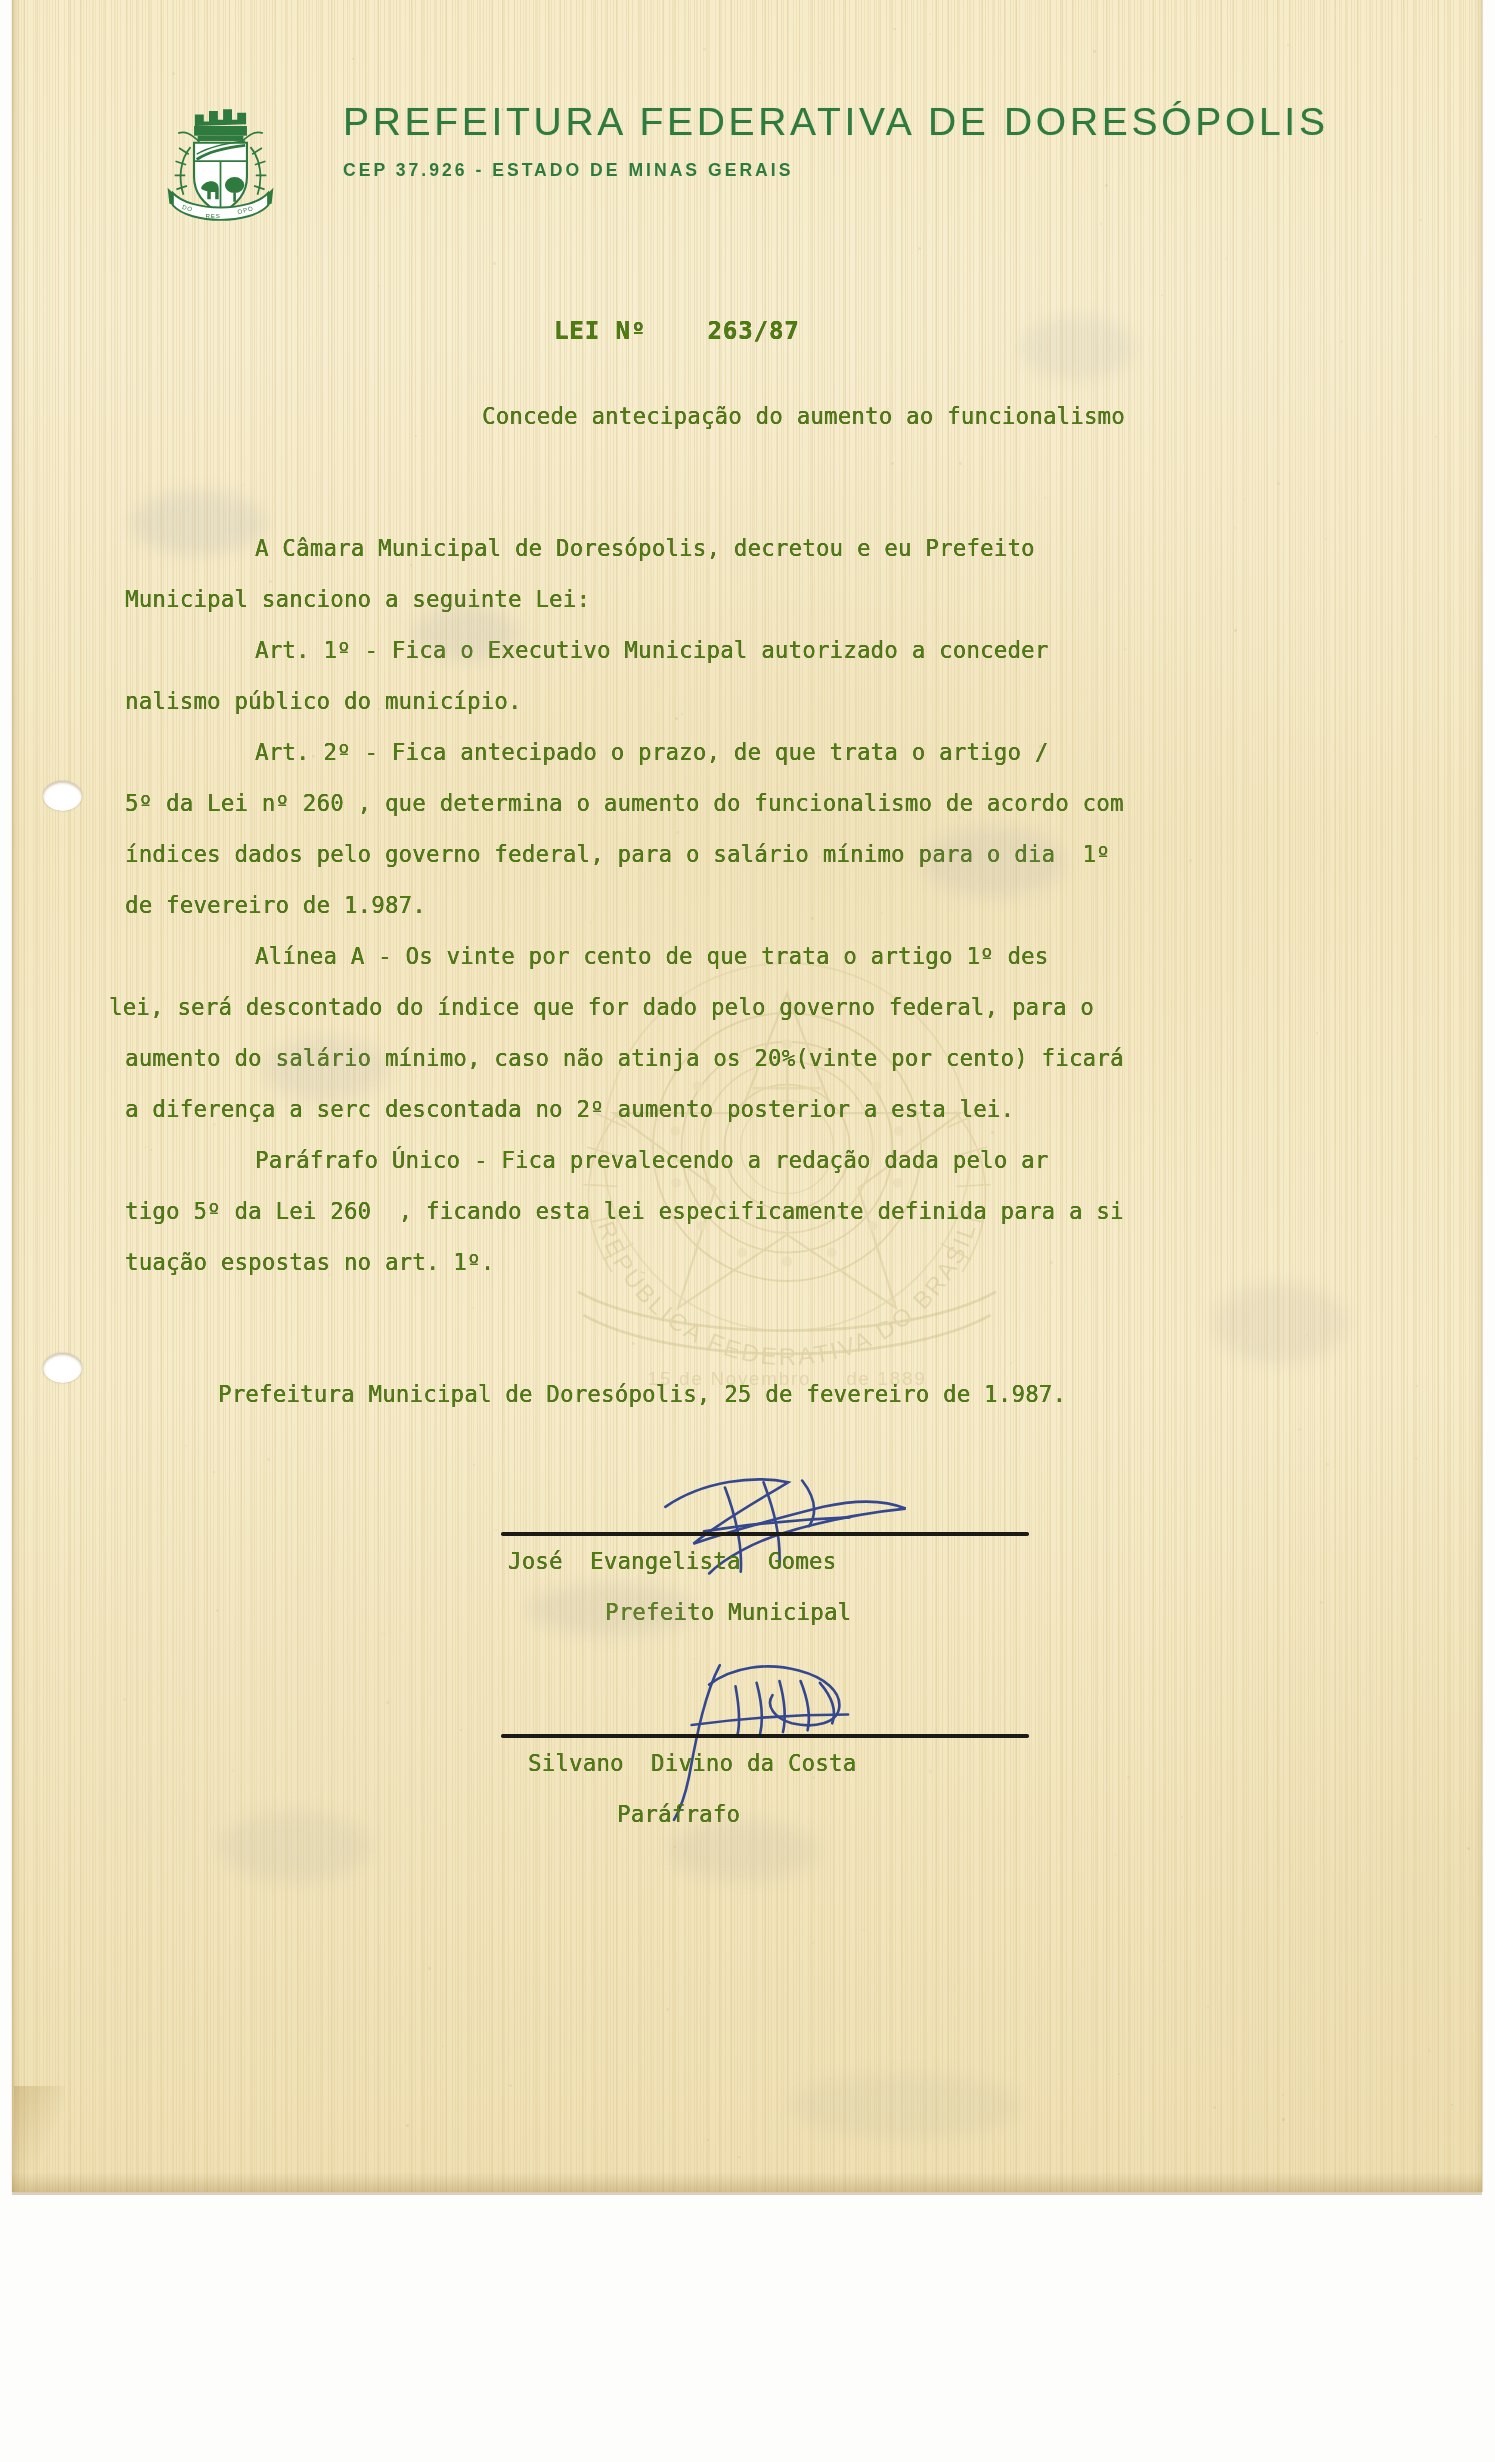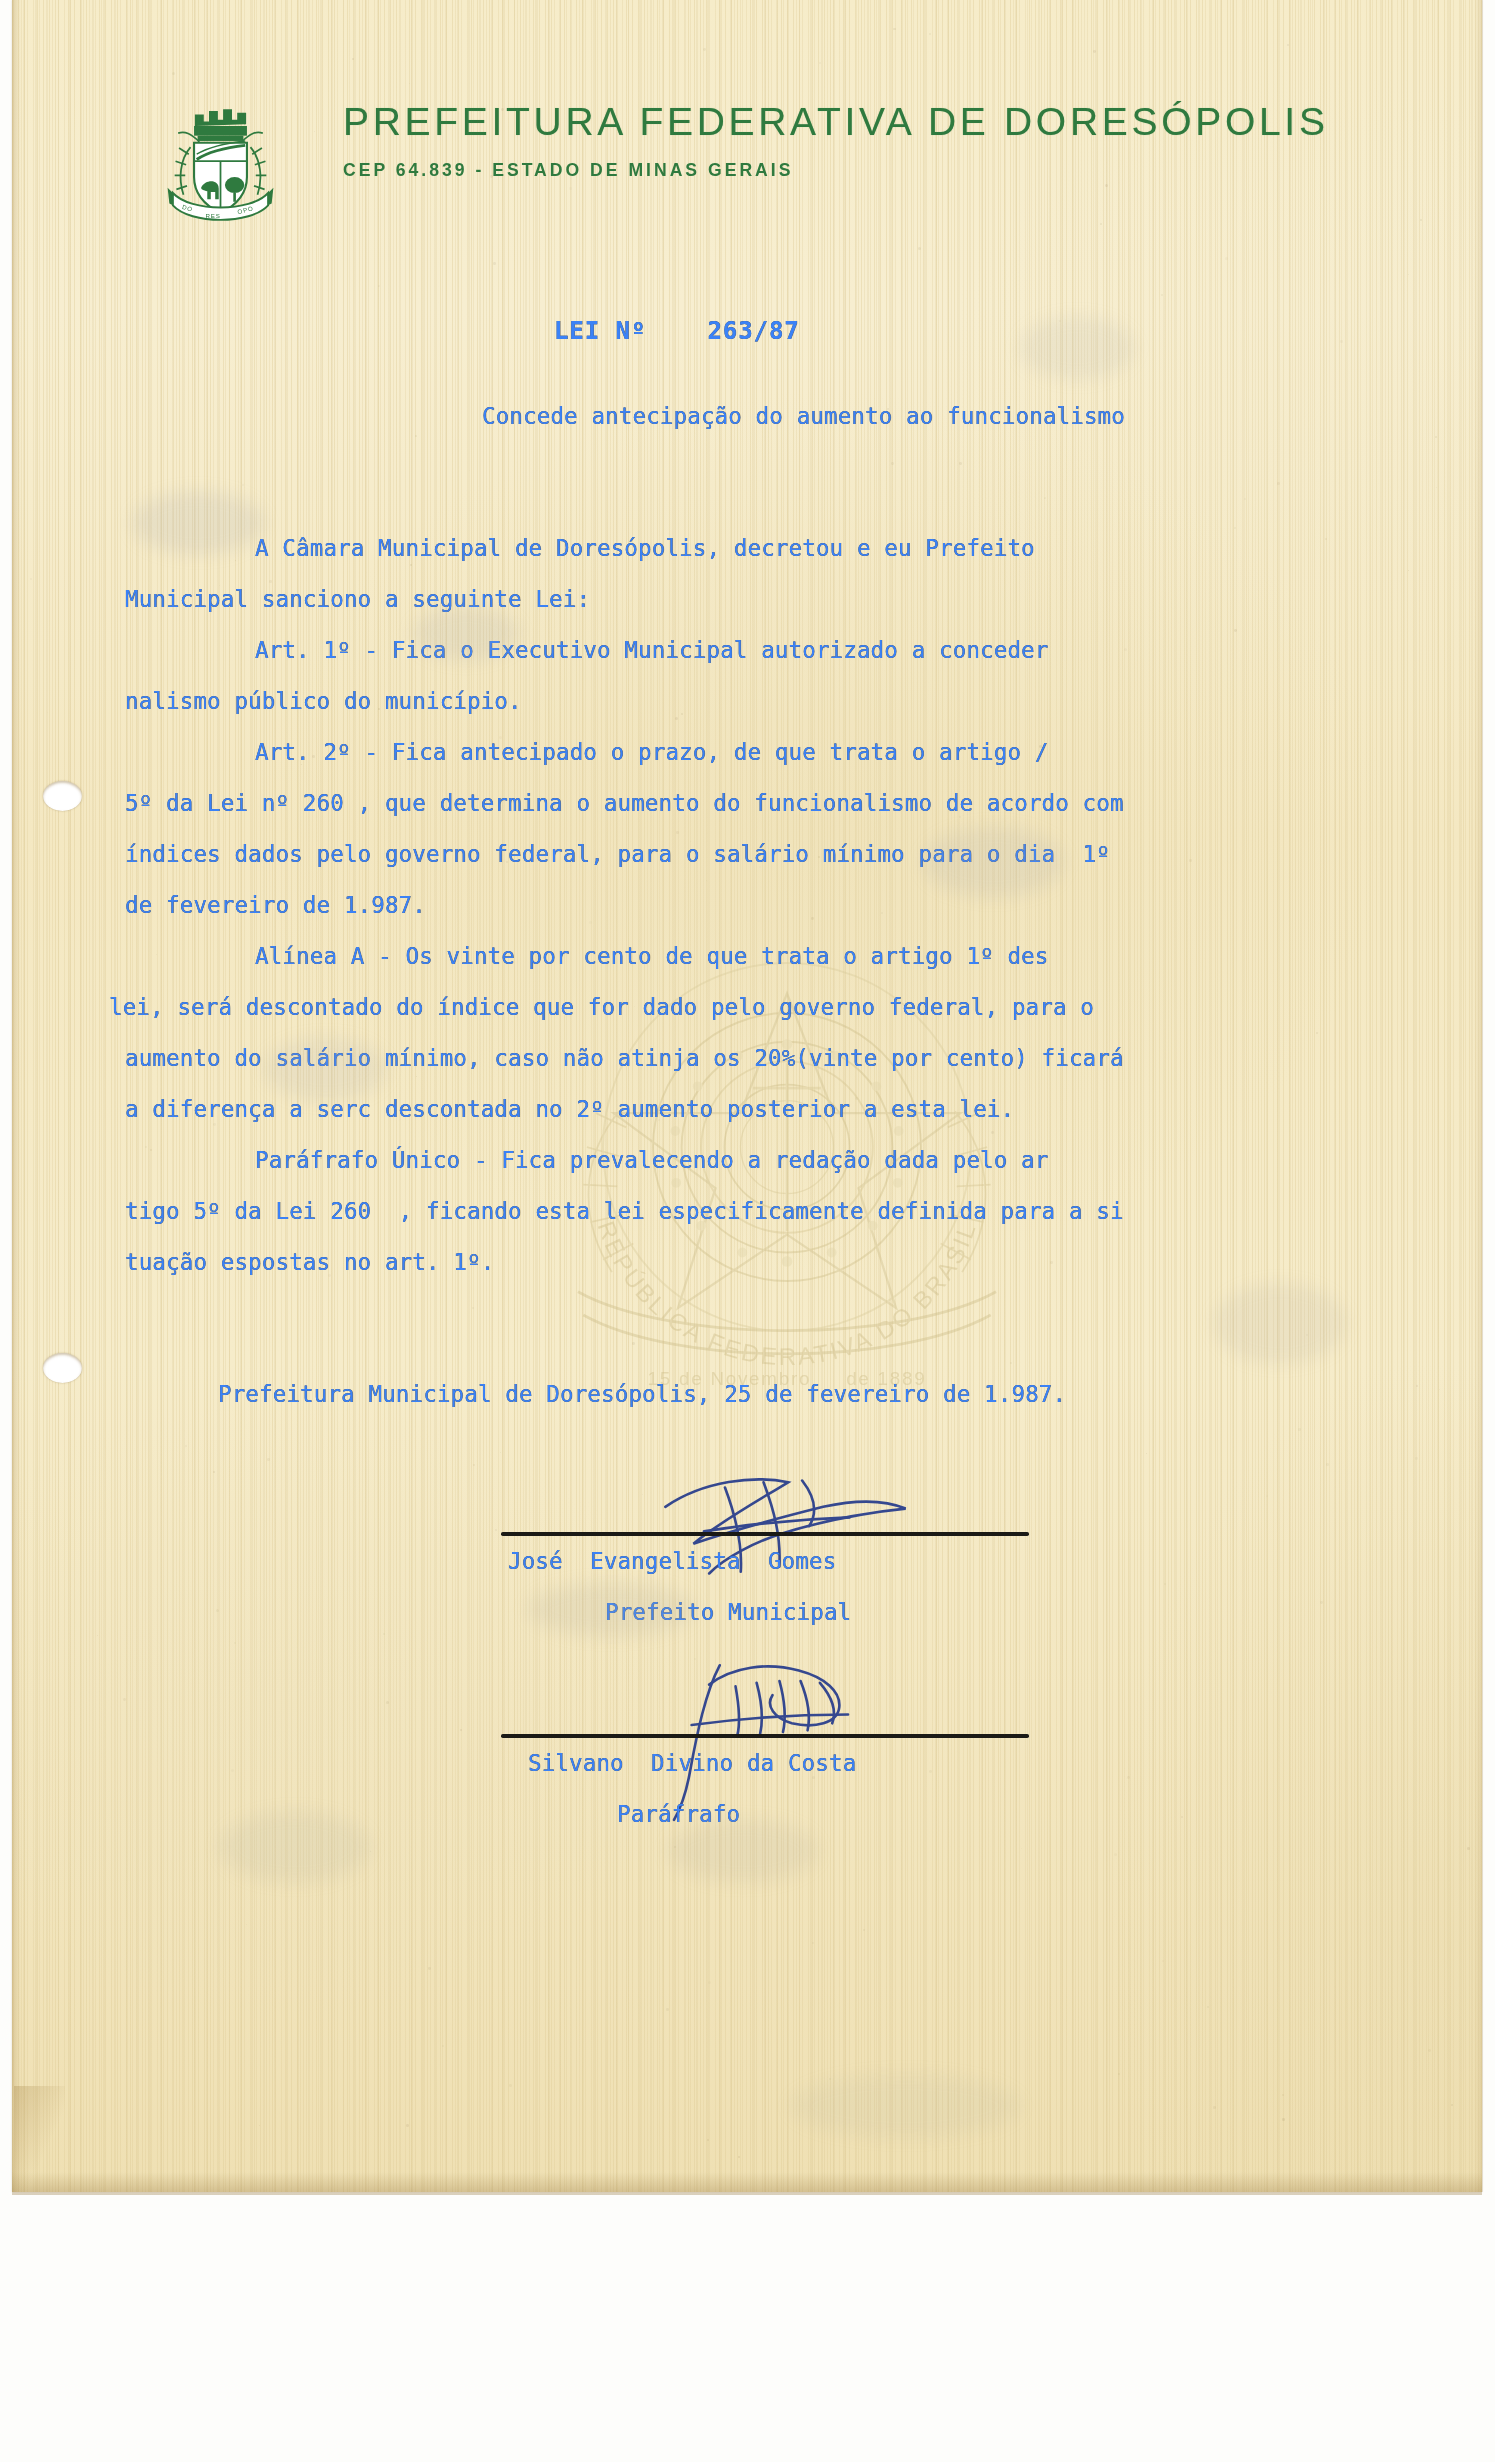--- a/index.html
+++ b/index.html
@@ -91,21 +91,21 @@
   }
   #org-sub{
     position:absolute;left:343px;top:76px;width:1055px;
     font-size:17.6px;letter-spacing:3px;font-weight:700;
     color:#2f7a3f;white-space:nowrap;
   }
 
   
   .tw{
     font-family:"DejaVu Sans Mono","Liberation Mono",monospace;
-    color:#3b82f6;
+    color:#4d7c0f;
     font-size:22.4px;
     letter-spacing:0.2px;
     white-space:pre;
     position:absolute;
     text-shadow:0 0 0.6px rgba(25,22,16,.75), 0.4px 0.3px 0.5px rgba(40,34,22,.30);
   }
   #law-no{left:554px;top:317px;font-size:24px;letter-spacing:0.9px;font-weight:700;}
   #subject{left:482px;top:403px;}
 
   #body-block{position:absolute;left:0;top:523px;width:1470px;}
@@ -256,21 +256,21 @@
       </g>
       <g fill="#2f7a3f" font-size="7" font-family="'Liberation Sans',sans-serif" letter-spacing="1">
         <text x="20" y="128" transform="rotate(16 20 128)">DO</text>
         <text x="47" y="138">RES</text>
         <text x="84" y="134" transform="rotate(-14 84 134)">OPO</text>
       </g>
     </svg>
   </div>
 
   <div id="org-title">PREFEITURA FEDERATIVA DE DORESÓPOLIS</div>
-  <div id="org-sub">CEP 64.839 - ESTADO DE MINAS GERAIS</div>
+  <div id="org-sub">CEP 37.926 - ESTADO DE MINAS GERAIS</div>
 </div>
 
 <div class="tw" id="law-no">LEI Nº    263/87</div>
 <div class="tw" id="subject">Concede antecipação do aumento ao funcionalismo</div>
 
 <div id="body-block">
     <div class="tw ln" style="position: relative; left: 0px; top: 0px; padding-left: 255px;">A Câmara Municipal de Doresópolis, decretou e eu Prefeito</div>
     <div class="tw ln" style="position: relative; left: 0px; top: 0px; padding-left: 125px;">Municipal sanciono a seguinte Lei:</div>
     <div class="tw ln" style="position: relative; left: 0px; top: 0px; padding-left: 255px;">Art. 1º - Fica o Executivo Municipal autorizado a conceder</div>
     <div class="tw ln" style="position: relative; left: 0px; top: 0px; padding-left: 125px;">nalismo público do município.</div>

